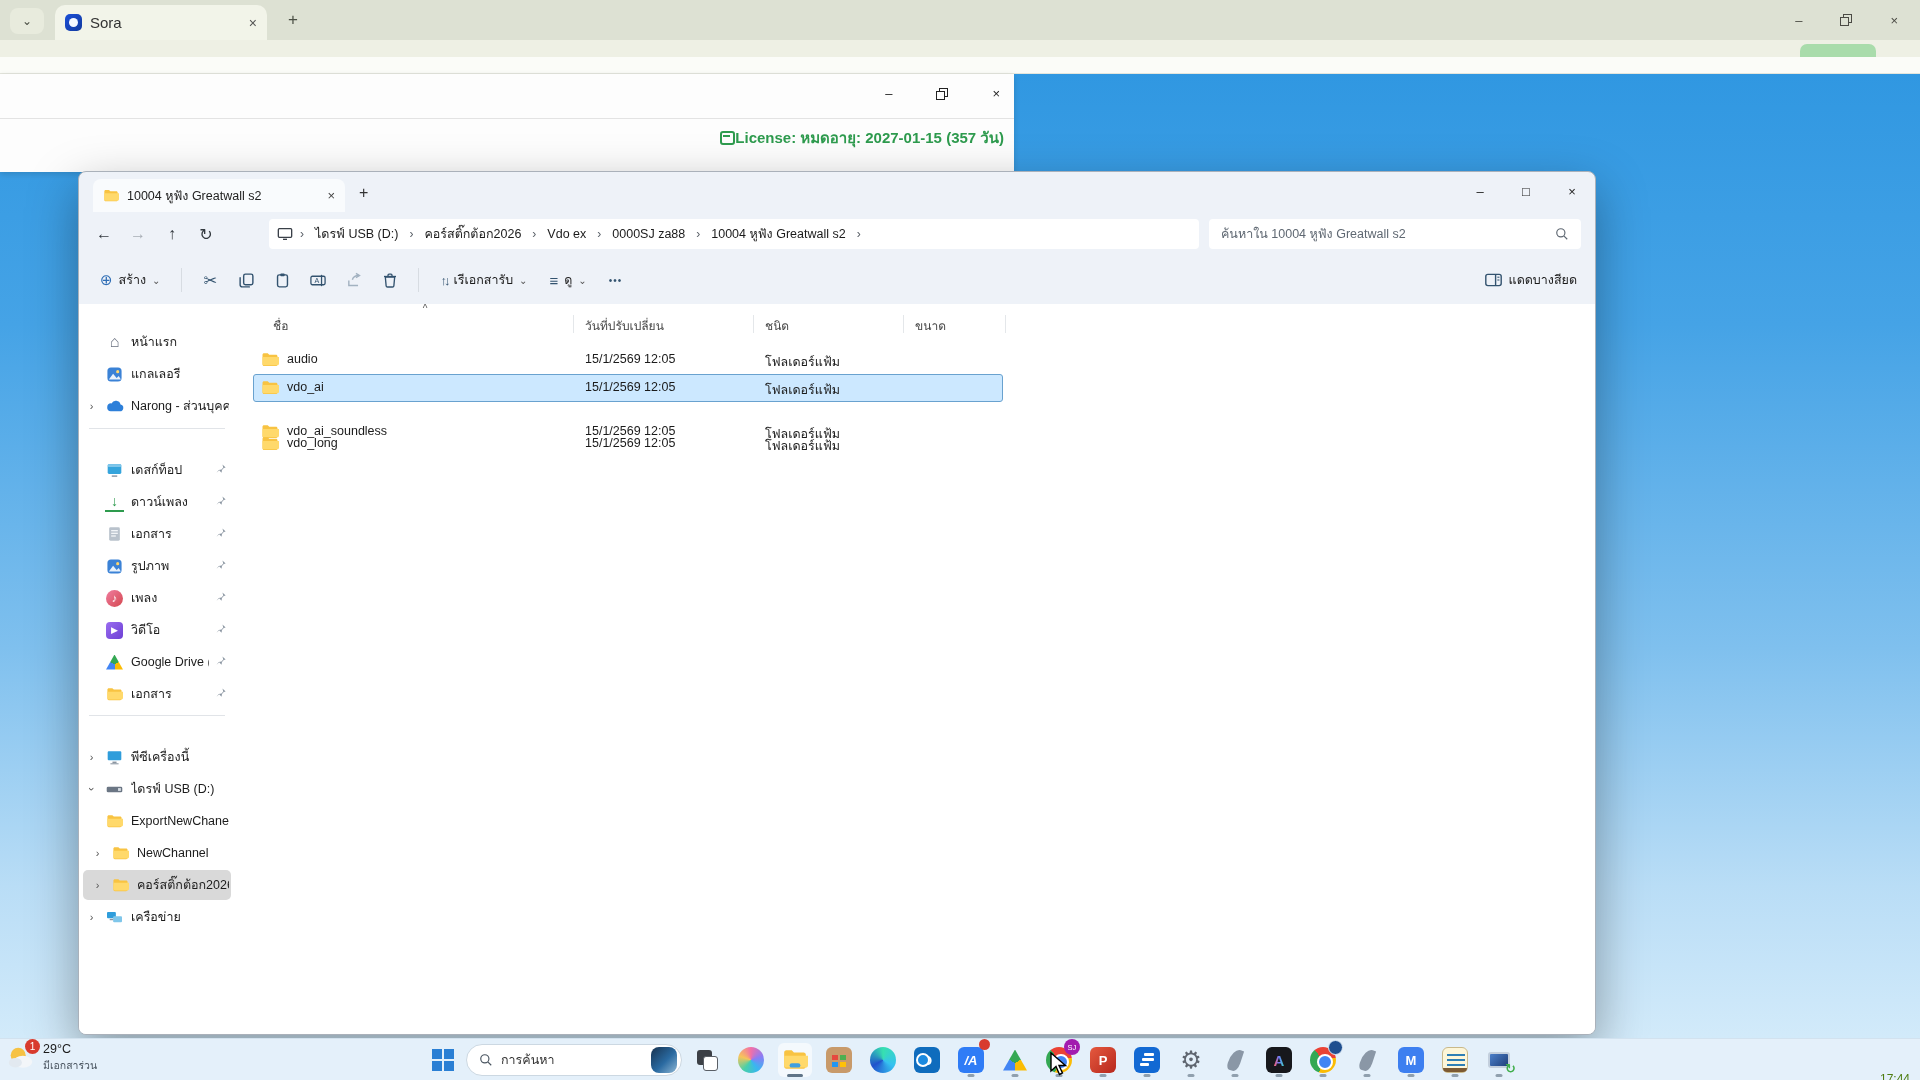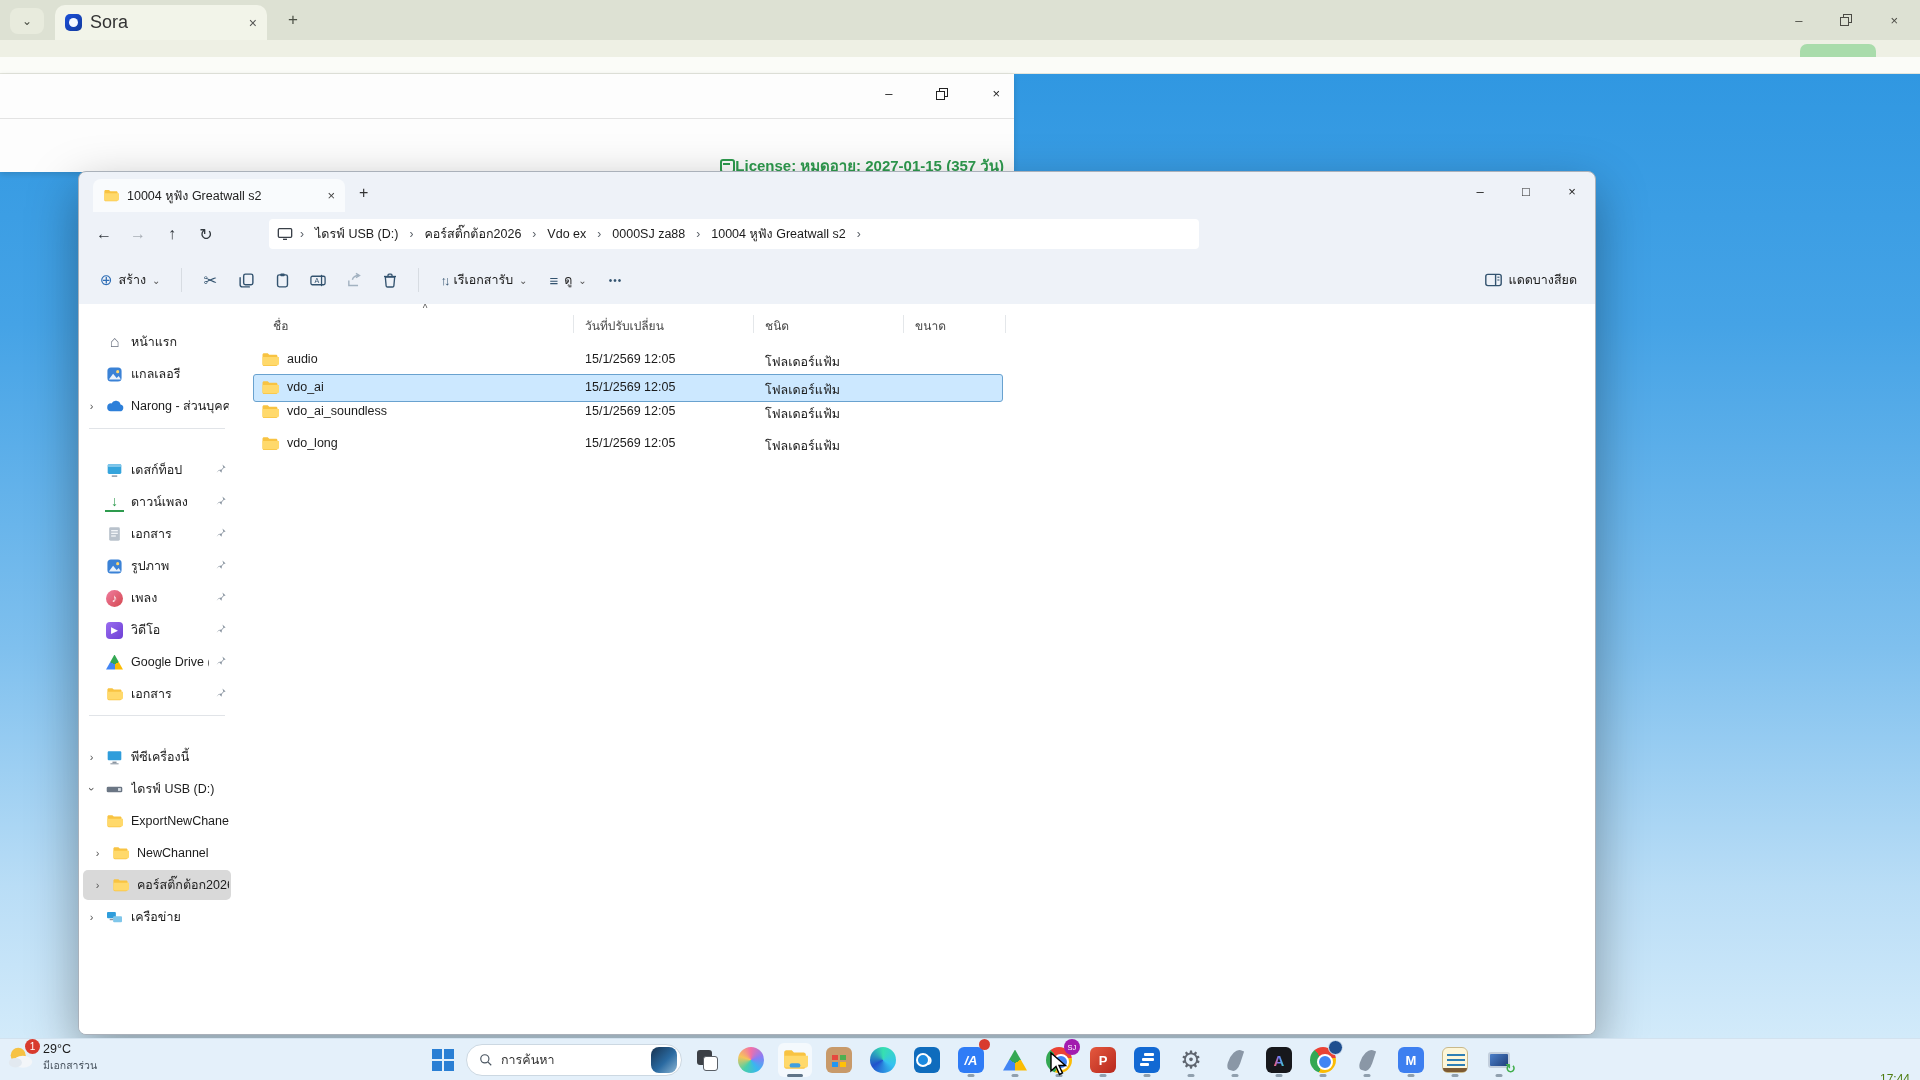--- a/index.html
+++ b/index.html
@@ -11,33 +11,33 @@
   
   .desktop { inset:0; background:linear-gradient(180deg,#2a94e0 0%,#45a3e6 30%,#7fc0ee 60%,#b9ddf6 82%,#d9eefb 100%); }
 
   
   .browser { left:0; top:0; width:1920px; height:74px; }
   .br-tabbar { left:0; top:0; width:1920px; height:40px; background:#dde1d3; }
   .br-tabsearch { left:10px; top:8px; width:34px; height:26px; border-radius:8px; background:#e8ebdd; color:#4a4f44; font-size:12px; display:flex; align-items:center; justify-content:center; }
   .br-tab { left:55px; top:5px; width:212px; height:35px; background:#f2f4e9; border-radius:10px 10px 0 0; display:flex; align-items:center; padding:0 10px; gap:8px; }
   .sora-ico { width:17px; height:17px; border-radius:5px; background:linear-gradient(135deg,#1b4fd8,#123a9e); position:relative; flex:none; }
   .sora-ico::after { content:""; position:absolute; left:4px; top:4px; width:9px; height:9px; border-radius:50%; background:#f5f8ff; }
-  .br-tab-title { flex:1; font-size:18px; color:#333; }
+  .br-tab-title { flex:1; font-size:15px; color:#333; }
   .br-tab-close { color:#555; font-size:14px; }
   .br-newtab { left:288px; top:10px; color:#4a4f44; font-size:17px; }
   .br-controls { right:8px; top:0; height:40px; display:flex; align-items:center; gap:38px; padding-right:14px; color:#4a4a44; }
   .br-toolbar { left:0; top:40px; width:1920px; height:17px; background:#eef0e4; }
   .br-greenpill { right:44px; top:44px; width:76px; height:13px; border-radius:7px 7px 0 0; background:#a9dcab; }
   .br-whitebar { left:0; top:57px; width:1920px; height:17px; background:#fbfcf8; border-bottom:1px solid #e4e6dd; }
 
   
   .license-win { left:0; top:74px; width:1014px; height:98px; background:#fdfdfd; box-shadow:0 2px 6px rgba(0,0,0,.15); }
   .lw-controls { right:14px; top:12px; display:flex; gap:44px; align-items:center; color:#222; }
   .lw-line { left:0; top:44px; width:1014px; height:1px; background:#e3e3e3; }
-  .license-text { right:10px; top:52px; display:flex; align-items:center; font-size:15px; font-weight:bold;margin-top:28px; }
+  .license-text { right:10px; top:52px; display:flex; align-items:center; font-size:15px; font-weight:bold; }
   .cal-ico { width:15px; height:14px; border:2px solid #2e9b4e; border-radius:3px; position:relative; }
   .cal-ico::after { content:""; position:absolute; left:1px; top:2px; width:7px; height:2px; background:#2e9b4e; }
 
   
   .restore-g { position:relative; width:12px; height:12px; display:inline-block; }
   .restore-g i { position:absolute; border:1.2px solid currentColor; width:9px; height:9px; display:block; }
   .restore-g i:first-child { left:3px; top:0; }
   .restore-g i:last-child { left:0; top:3px; background:inherit; }
 
   
@@ -224,20 +224,27 @@
         <span class="crumb-chev">›</span>
         <span class="crumb-item">คอร์สติ๊กต้อก2026</span>
         <span class="crumb-chev">›</span>
         <span class="crumb-item">Vdo ex</span>
         <span class="crumb-chev">›</span>
         <span class="crumb-item">0000SJ za88</span>
         <span class="crumb-chev">›</span>
         <span class="crumb-item">10004 หูฟัง Greatwall s2</span>
         <span class="crumb-chev">›</span>
       </div>
+      <div class="search-bar">
+        <span class="search-ph">ค้นหาใน 10004 หูฟัง Greatwall s2</span>
+        <svg width="14" height="14" viewBox="0 0 24 24">
+            <circle cx="10" cy="10" r="7" fill="none" stroke="#5f6872" stroke-width="2"></circle>
+            <line x1="15.5" y1="15.5" x2="21" y2="21" stroke="#5f6872" stroke-width="2"></line>
+          </svg>
+      </div>
     </div>
 
     <div class="abs ex-toolbar">
       <div class="tbtn">
         <span style="color:#2e6db5;font-size:15px">⊕</span>
         <span>สร้าง</span>
         <span class="chev-s">⌄</span>
       </div>
       <div class="tb-divider"></div>
       <div class="tb-ico">
@@ -512,21 +519,21 @@
     <div class="f-row" style="top:202px">
       <span class="f-sel"></span>
       <svg class="f-ico" viewBox="0 0 24 24">
           <path d="M2 5c0-1.1.9-2 2-2h5l2 2h9c1.1 0 2 .9 2 2v11c0 1.1-.9 2-2 2H4c-1.1 0-2-.9-2-2z" fill="#f8c342"></path>
           <path d="M2 8h22v9c0 1.1-.9 2-2 2H4c-1.1 0-2-.9-2-2z" fill="#ffd96b"></path>
         </svg>
       <span class="f-cell" style="left:54px">vdo_ai</span>
       <span class="f-cell" style="left:352px">15/1/2569 12:05</span>
       <span class="f-cell" style="left:532px">โฟลเดอร์แฟ้ม</span>
     </div>
-    <div class="f-row" style="top:226px">
+    <div class="f-row" style="top:246px">
       <svg class="f-ico" viewBox="0 0 24 24">
           <path d="M2 5c0-1.1.9-2 2-2h5l2 2h9c1.1 0 2 .9 2 2v11c0 1.1-.9 2-2 2H4c-1.1 0-2-.9-2-2z" fill="#f8c342"></path>
           <path d="M2 8h22v9c0 1.1-.9 2-2 2H4c-1.1 0-2-.9-2-2z" fill="#ffd96b"></path>
         </svg>
       <span class="f-cell" style="left:54px">vdo_ai_soundless</span>
       <span class="f-cell" style="left:352px">15/1/2569 12:05</span>
       <span class="f-cell" style="left:532px">โฟลเดอร์แฟ้ม</span>
     </div>
     <div class="f-row" style="top:258px">
       <svg class="f-ico" viewBox="0 0 24 24">

